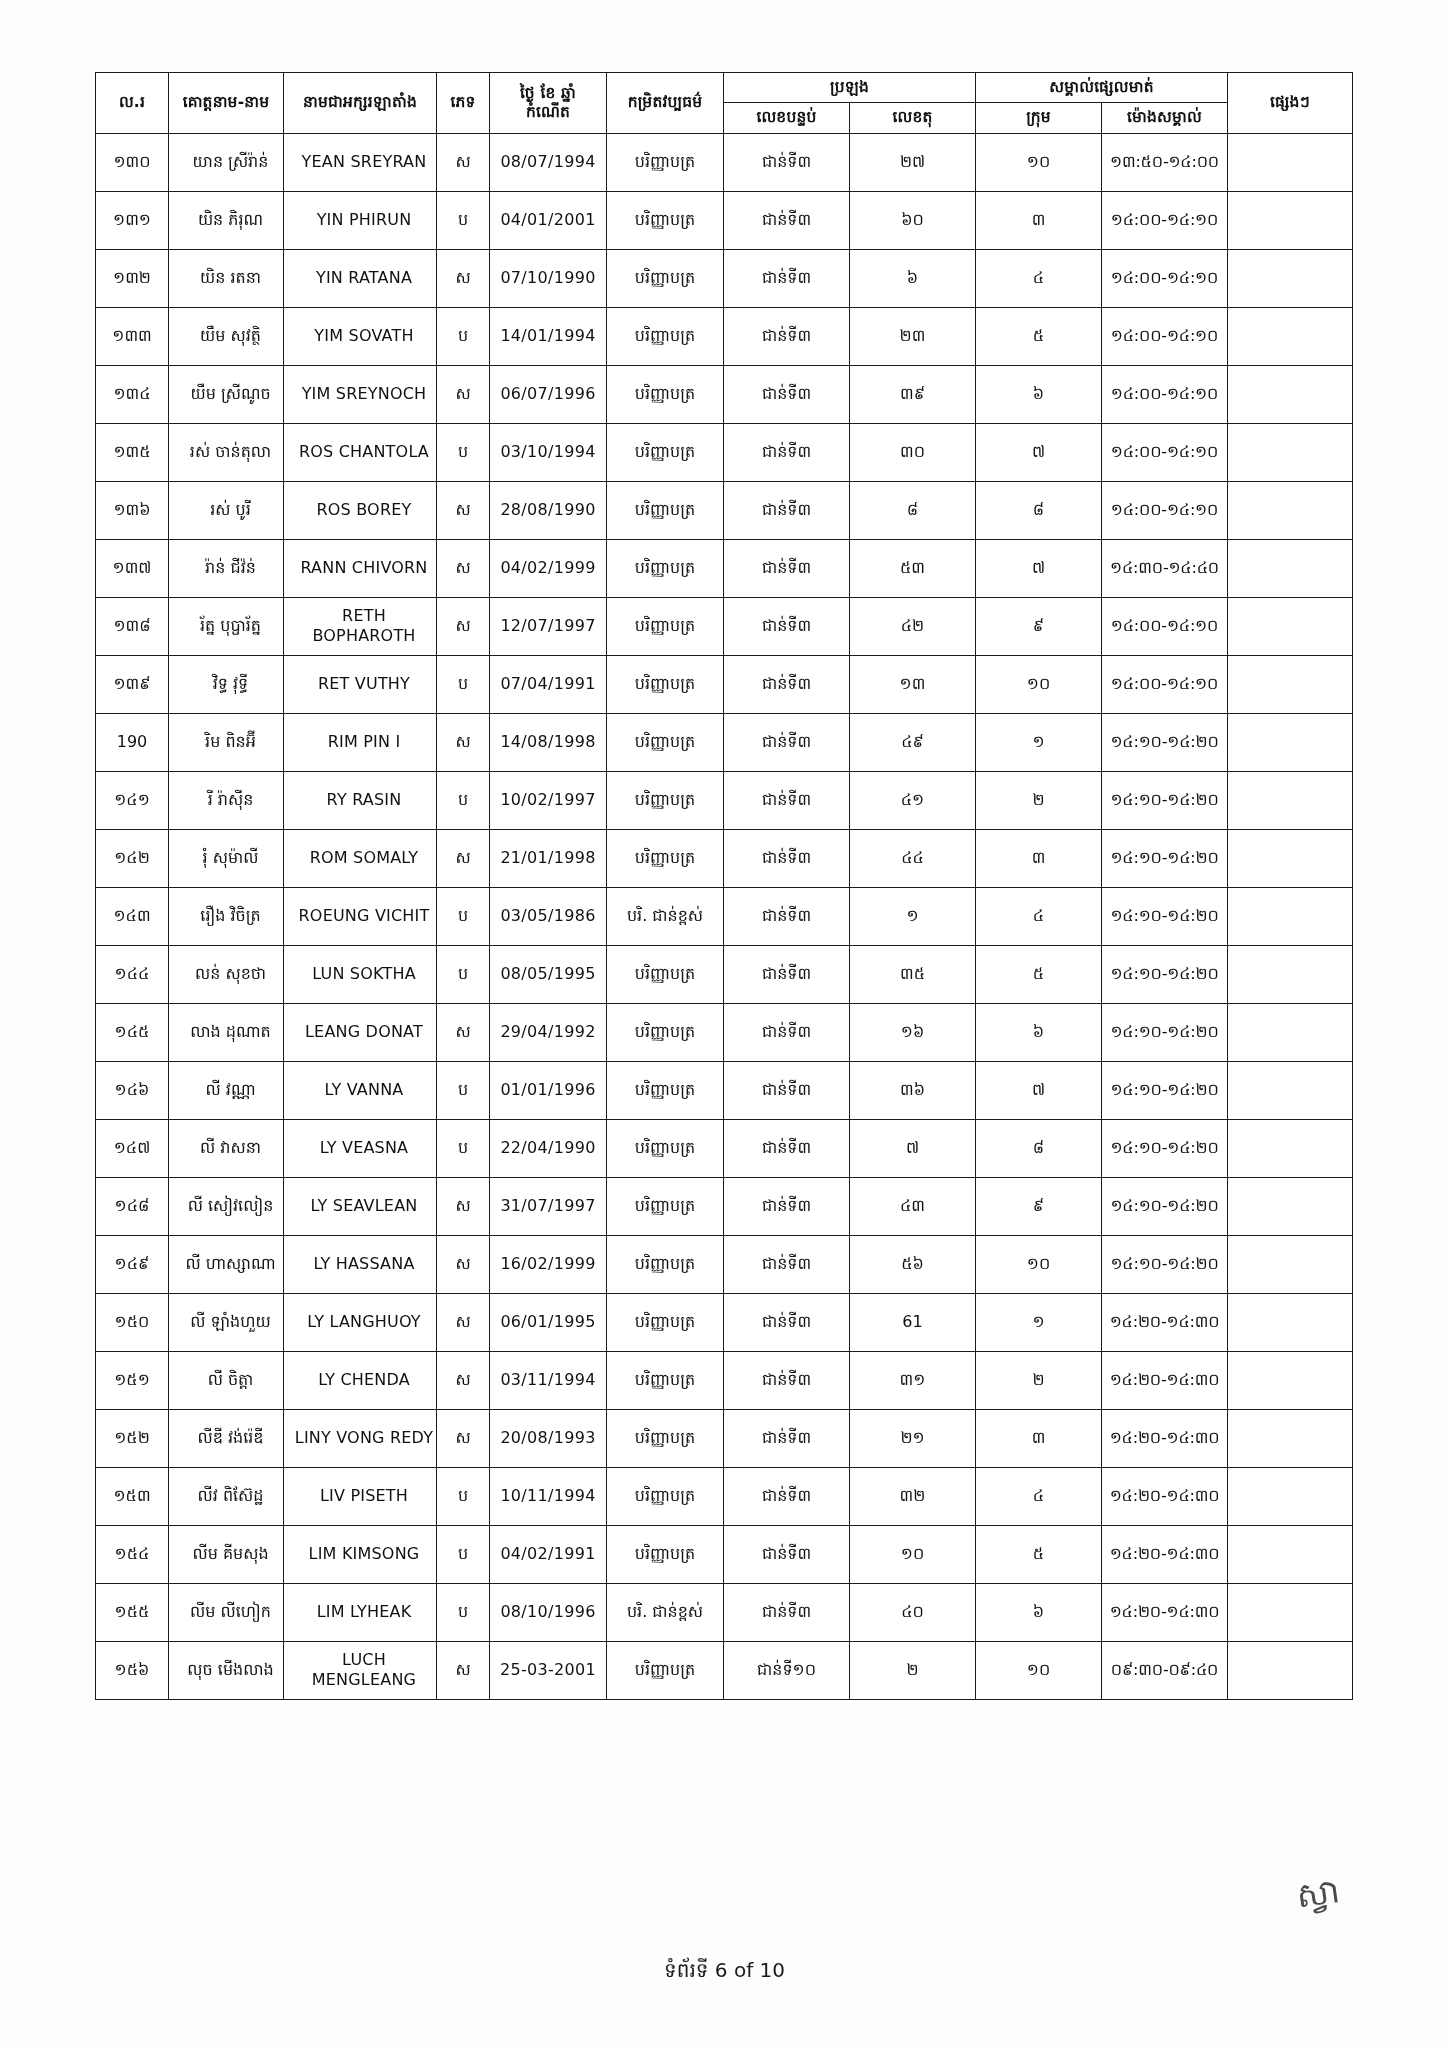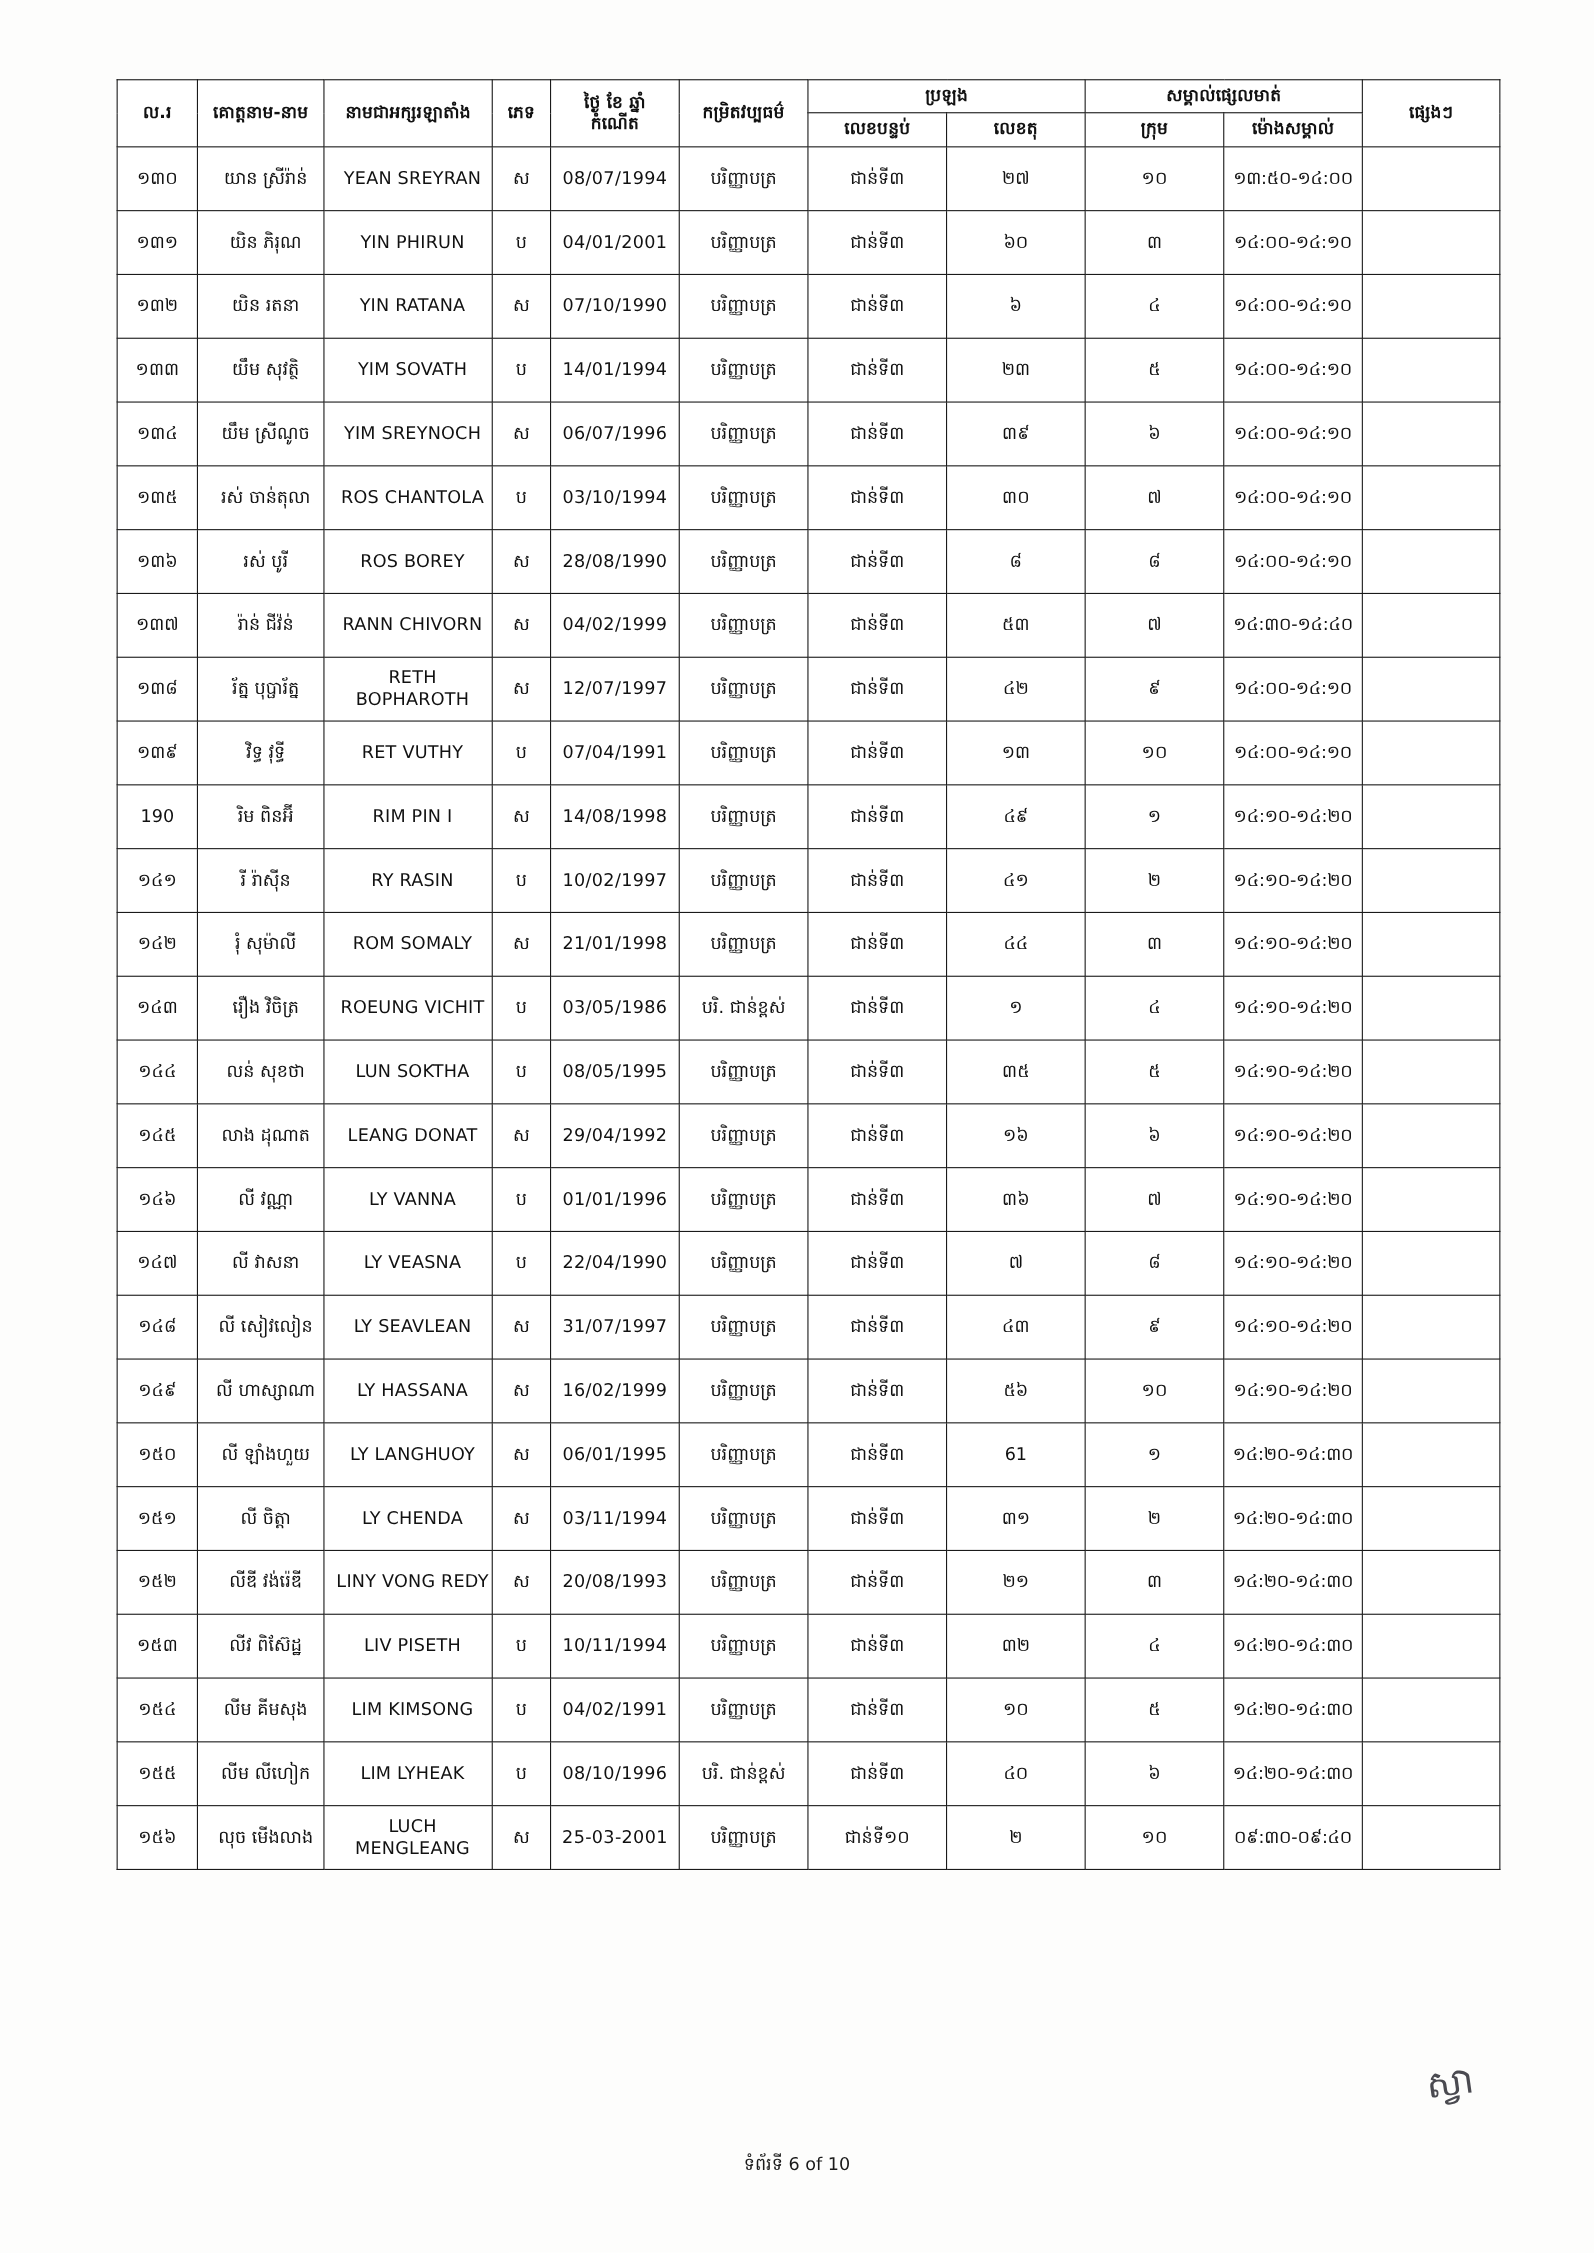--- a/index.html
+++ b/index.html
@@ -16,21 +16,21 @@
   }
   .page {
     position: absolute;
     left: 0; top: 0;
     width: 1449px;
     height: 2048px;
     background: #fdfdfc;
   }
   .sheet {
     position: absolute;
-    left: 106px;
+    left: 95px;
     top: 72px;
     width: 1258px;
   }
   table.roster {
     border-collapse: collapse;
     width: 1258px;
     table-layout: fixed;
     background: #fff;
   }
   table.roster th, table.roster td {
@@ -89,21 +89,21 @@
   .col-group    { width: 72px; }
   .col-hour     { width: 132px; }
   .col-note     { width: 120px; }
   .two-line { line-height: 1.15; }
   .footer {
     position: absolute;
     left: 0;
     top: 1957px;
     width: 1449px;
     text-align: center;
-    font-size: 16px;
+    font-size: 20px;
     color: #1a1a1a;
   }
   .signature {
     position: absolute;
     right: 112px;
     top: 1872px;
     font-size: 34px;
     font-family: "DejaVu Serif", serif;
     color: #2b2b33;
     transform: rotate(-8deg);

